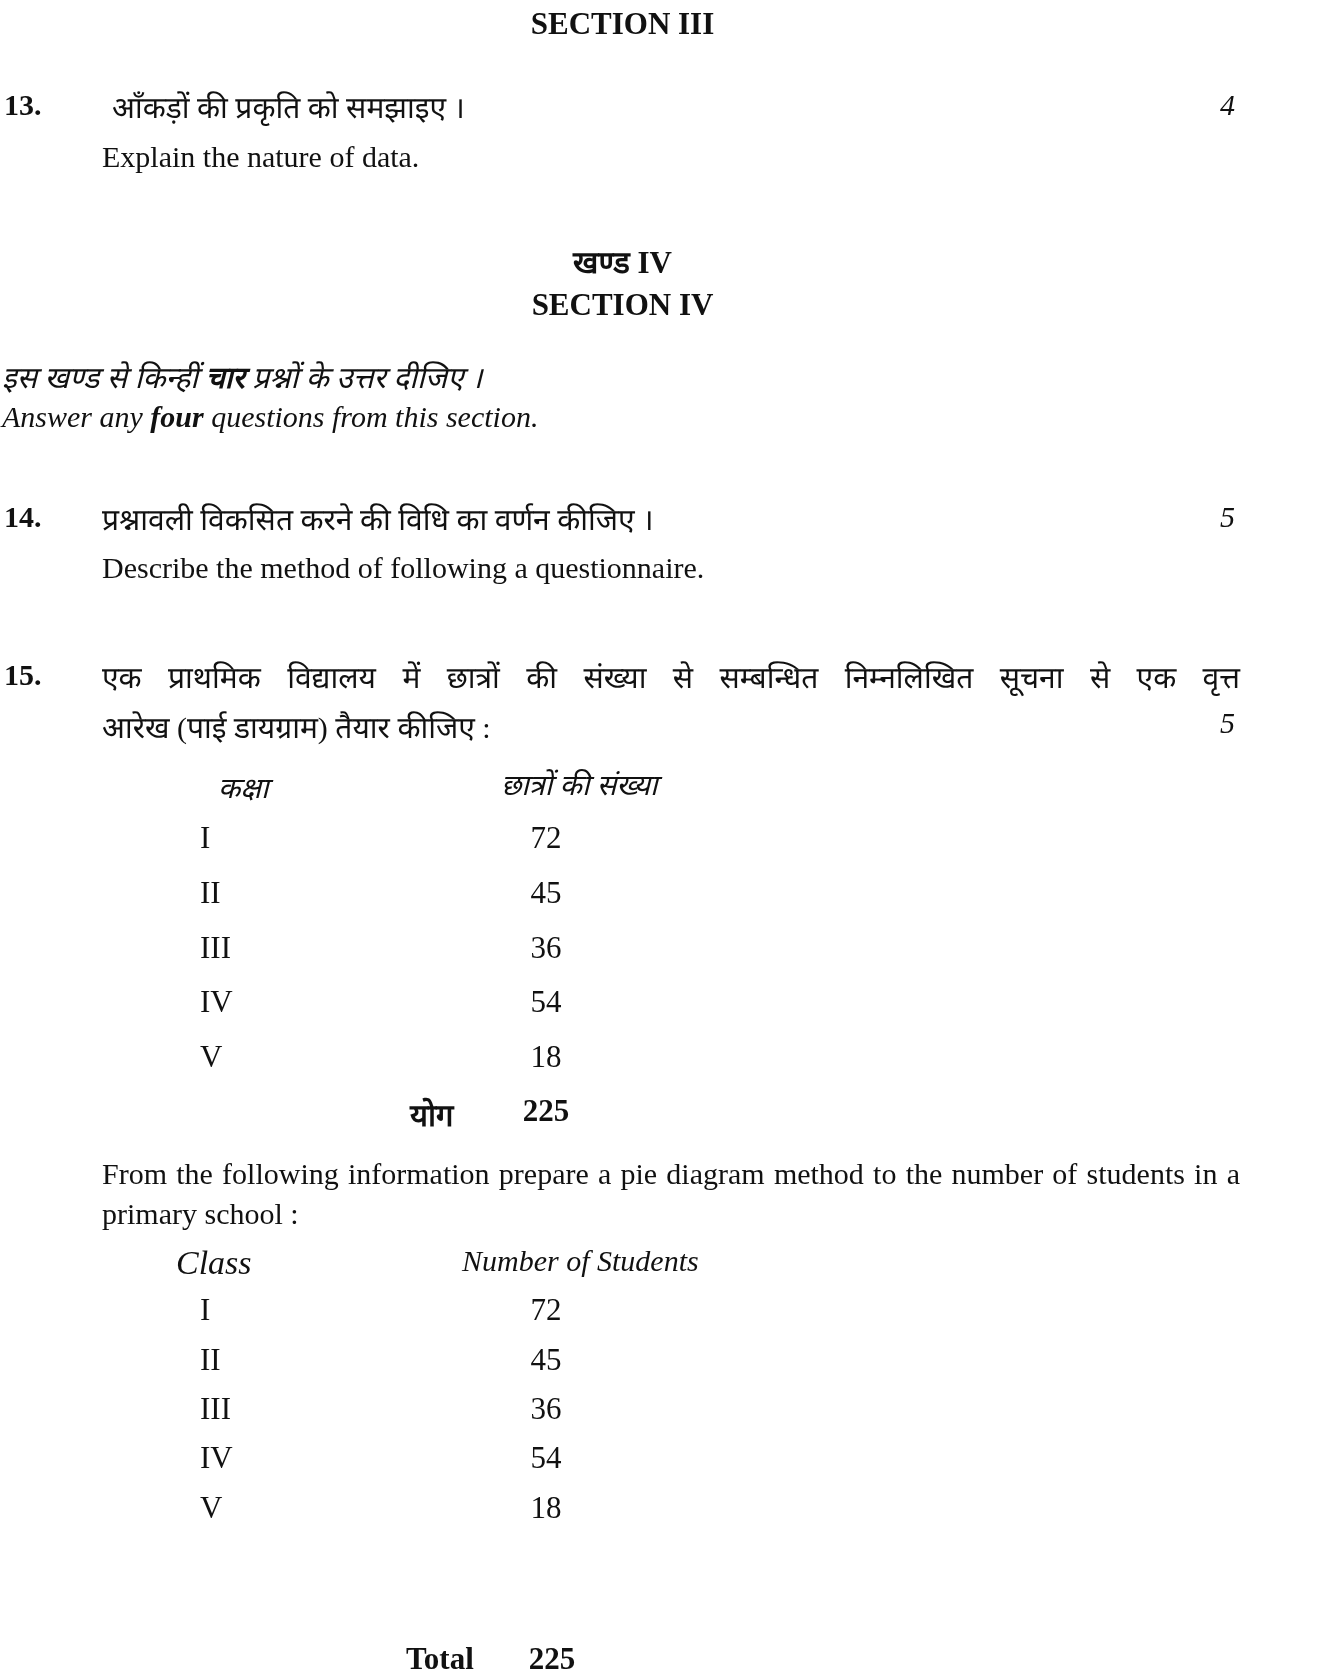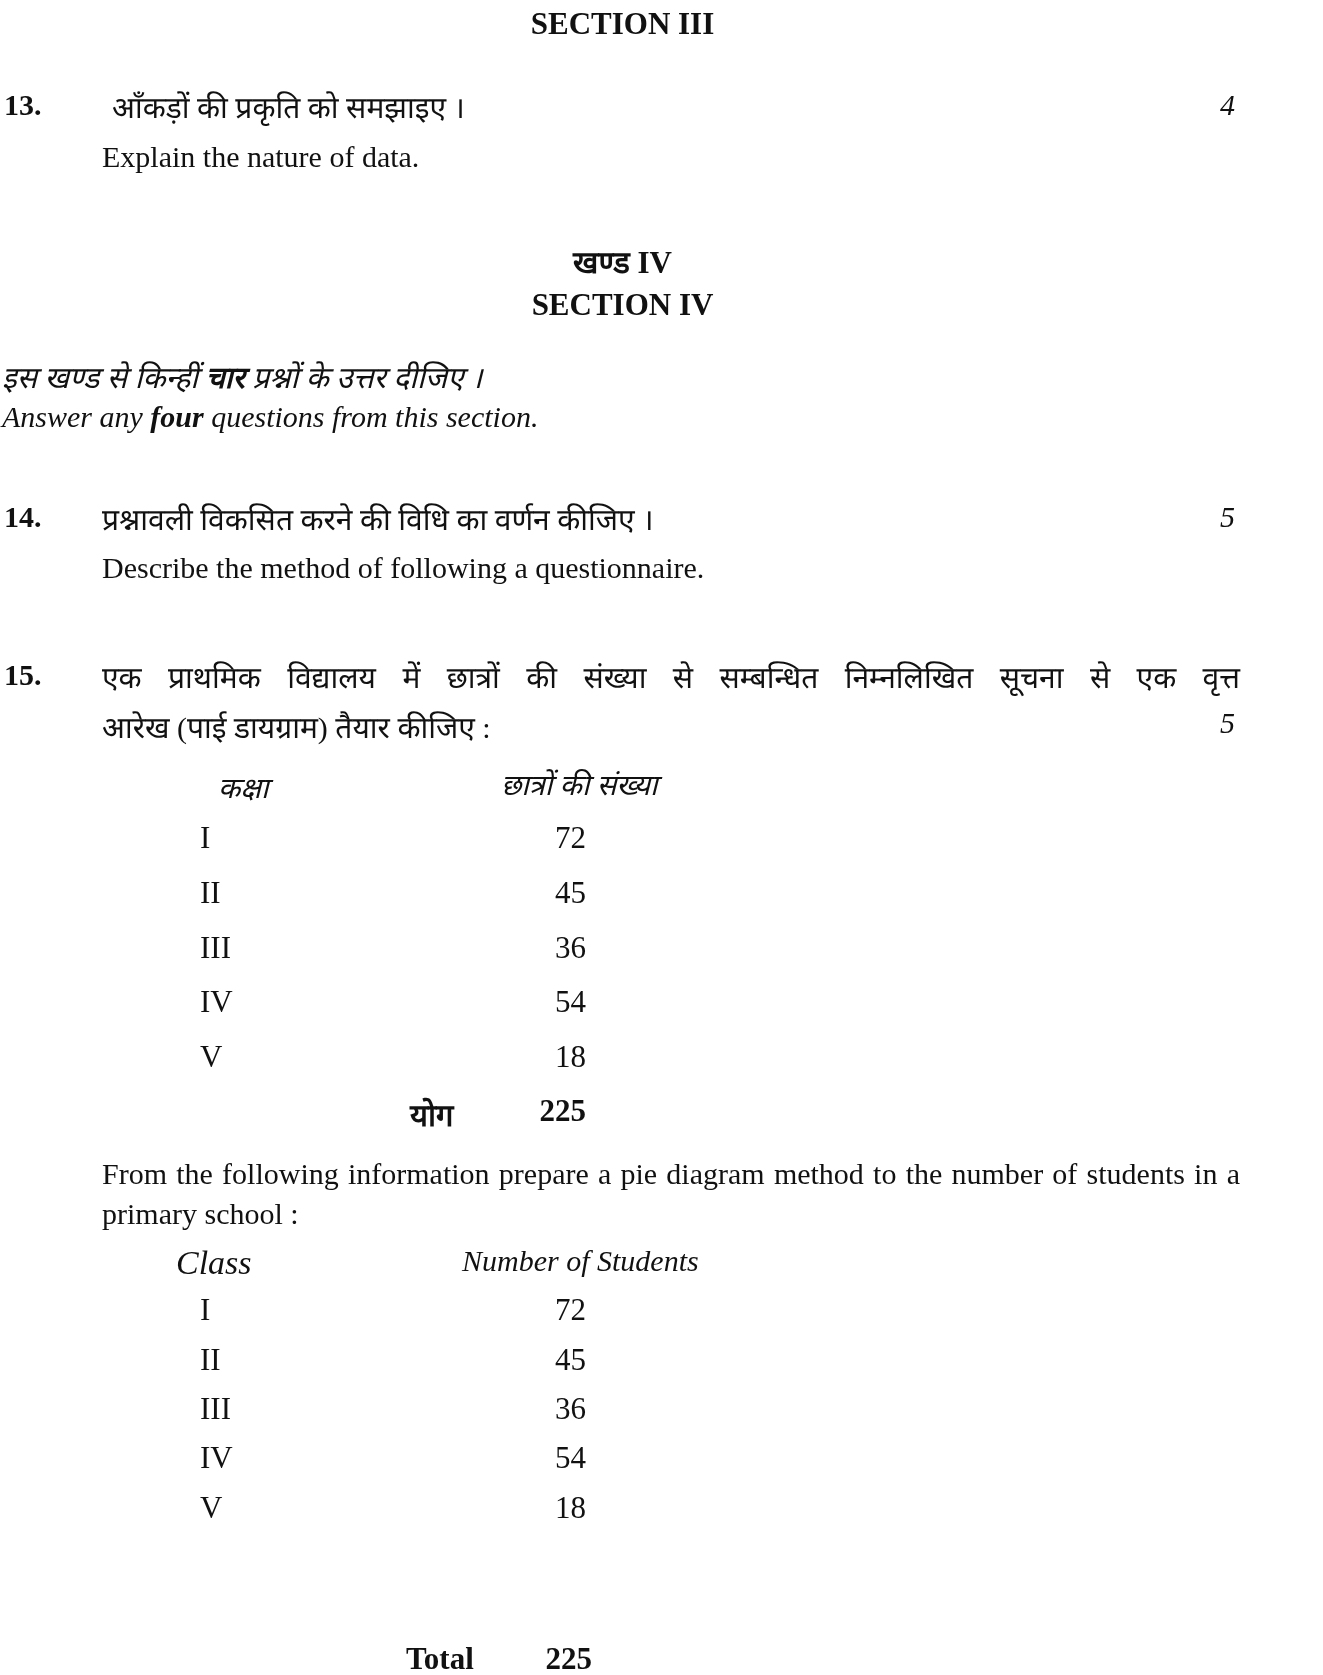--- a/index.html
+++ b/index.html
@@ -9,21 +9,21 @@
   }
   .abs { position: absolute; white-space: nowrap; }
   .center { left: 0; width: 1245px; text-align: center; }
   .sec-title { font-weight: bold; font-size: 31px; }
   .qnum { left: 4px; font-weight: bold; font-size: 30px; }
   .qtext { left: 102px; font-size: 30px; }
   .marks { right: 88px; font-style: italic; font-size: 30px; }
   .instr { left: 2px; font-style: italic; font-size: 30px; }
   .hin-head { font-style: italic; font-size: 29px; }
   .cell { font-size: 31px; }
-  .num { width: 80px; text-align: right; }
+  .num { width: 80px; text-align: center; }
   .bold { font-weight: bold; }
   .justify { left: 102px; width: 1138px; font-size: 30px; line-height: 40px; white-space: normal; text-align: justify; }
 </style>
 </head>
 <body>
 
 <div class="abs center sec-title" style="top:6px;">SECTION III</div>
 
 <div class="abs qnum" style="top:88px;">13.</div>
 <div class="abs qtext" style="top:86px;margin-left:10px;">आँकड़ों की प्रकृति को समझाइए ।</div>

